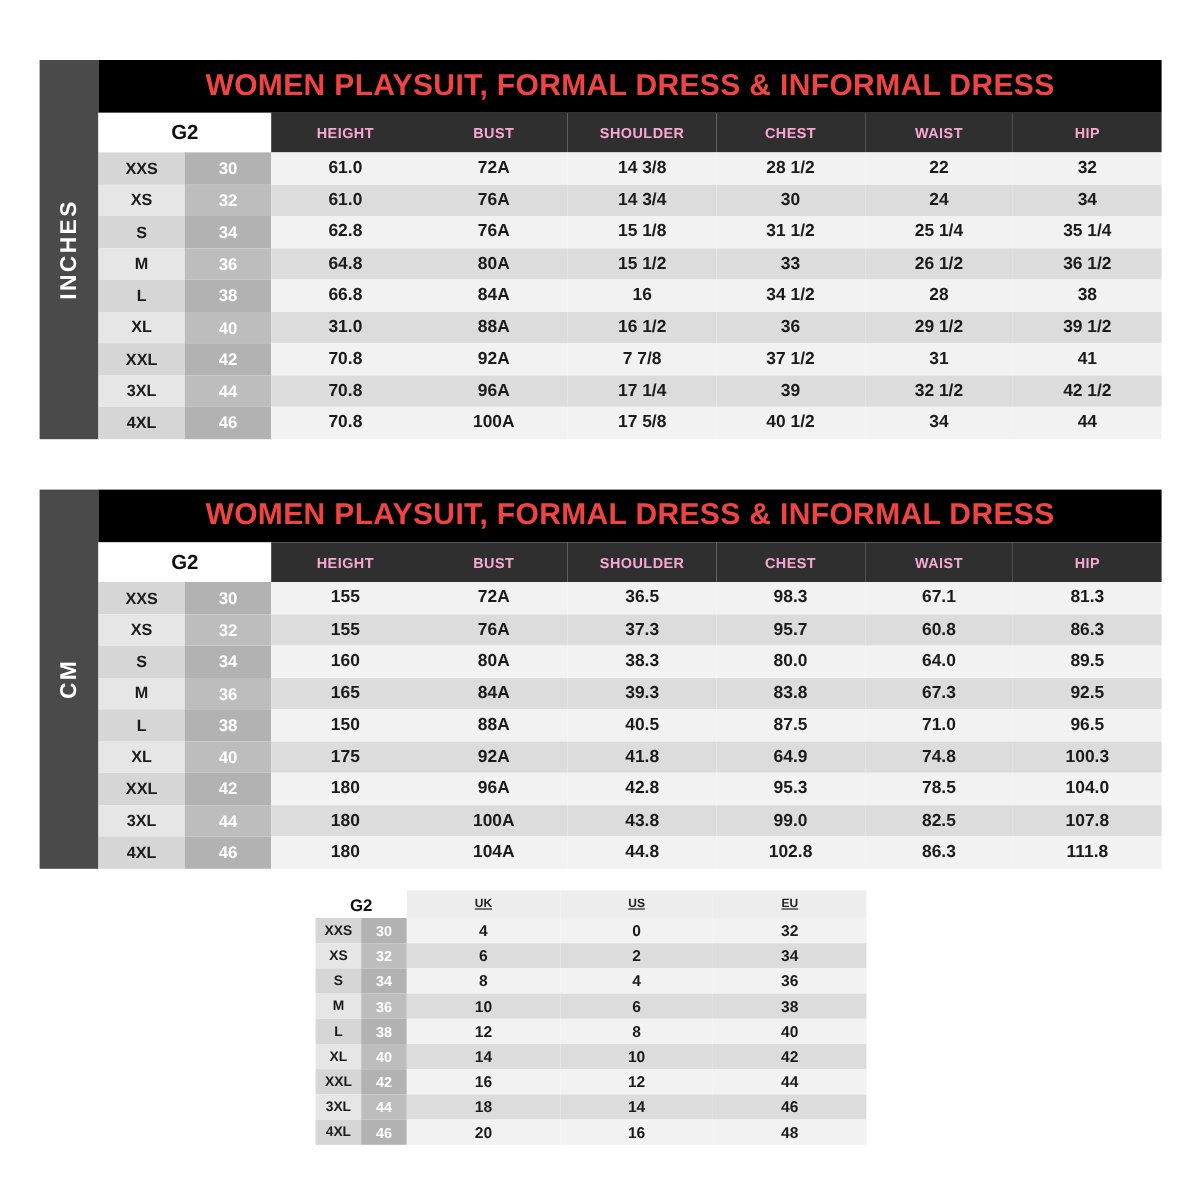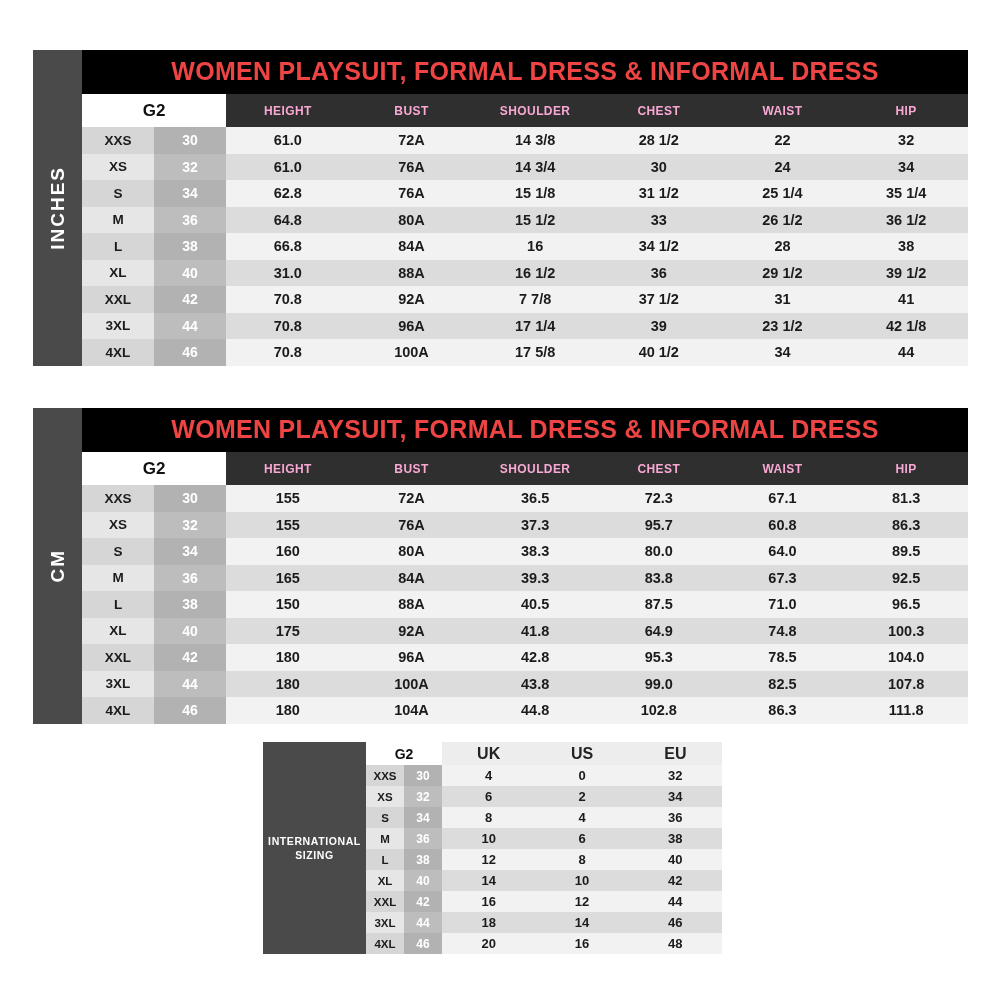--- a/index.html
+++ b/index.html
@@ -147,21 +147,21 @@
   }
   table.intl td {
     padding: 0;
     height: 21px;
     text-align: center;
     vertical-align: middle;
     font-weight: 700;
   }
   table.intl thead td { height: 23px; }
   .ihd-g2 { background:#ffffff; color:#111; font-size: 14px; }
-  .ihd-dark { background:#ededed; color:#222; font-size: 16px; }
+  .ihd-dark { background:#ededed; color:#222; font-size: 10px; text-decoration: underline; }
   .i-size { background:#d6d6d6; font-size: 11.5px; }
   .i-size.alt { background:#e6e6e6; }
   .i-num { background:#b2b2b2; color:#ffffff; font-size: 12px; }
   .i-num.alt { background:#bdbdbd; }
   .i-data { background:#f2f2f2; }
   .i-data.alt { background:#dcdcdc; }
 </style>
 </head>
 <body>
 
@@ -266,22 +266,22 @@
             <td class="c-data">31</td>
             <td class="c-data">41</td>
           </tr>
           <tr>
             <td class="c-size alt">3XL</td>
             <td class="c-num alt">44</td>
             <td class="c-data alt">70.8</td>
             <td class="c-data alt">96A</td>
             <td class="c-data alt">17 1/4</td>
             <td class="c-data alt">39</td>
-            <td class="c-data alt">23 1/2</td>
-            <td class="c-data alt">42 1/8</td>
+            <td class="c-data alt">32 1/2</td>
+            <td class="c-data alt">42 1/2</td>
           </tr>
           <tr>
             <td class="c-size">4XL</td>
             <td class="c-num">46</td>
             <td class="c-data">70.8</td>
             <td class="c-data">100A</td>
             <td class="c-data">17 5/8</td>
             <td class="c-data">40 1/2</td>
             <td class="c-data">34</td>
             <td class="c-data">44</td>
@@ -319,21 +319,21 @@
             <td class="hd-dark">HIP</td>
           </tr>
         </thead>
         <tbody>
           <tr>
             <td class="c-size">XXS</td>
             <td class="c-num">30</td>
             <td class="c-data">155</td>
             <td class="c-data">72A</td>
             <td class="c-data">36.5</td>
-            <td class="c-data">72.3</td>
+            <td class="c-data">98.3</td>
             <td class="c-data">67.1</td>
             <td class="c-data">81.3</td>
           </tr>
           <tr>
             <td class="c-size alt">XS</td>
             <td class="c-num alt">32</td>
             <td class="c-data alt">155</td>
             <td class="c-data alt">76A</td>
             <td class="c-data alt">37.3</td>
             <td class="c-data alt">95.7</td>
@@ -409,21 +409,20 @@
             <td class="c-data">102.8</td>
             <td class="c-data">86.3</td>
             <td class="c-data">111.8</td>
           </tr>
         </tbody>
       </table>
     </div>
   </div>
 
   <div id="block-intl">
-    <div class="intl-rail">INTERNATIONAL SIZING</div>
     <table class="intl">
       <colgroup>
         <col style="width:38px">
           <col style="width:38px">
         <col>
           <col>
           <col>
       </colgroup>
       <thead>
         <tr>

